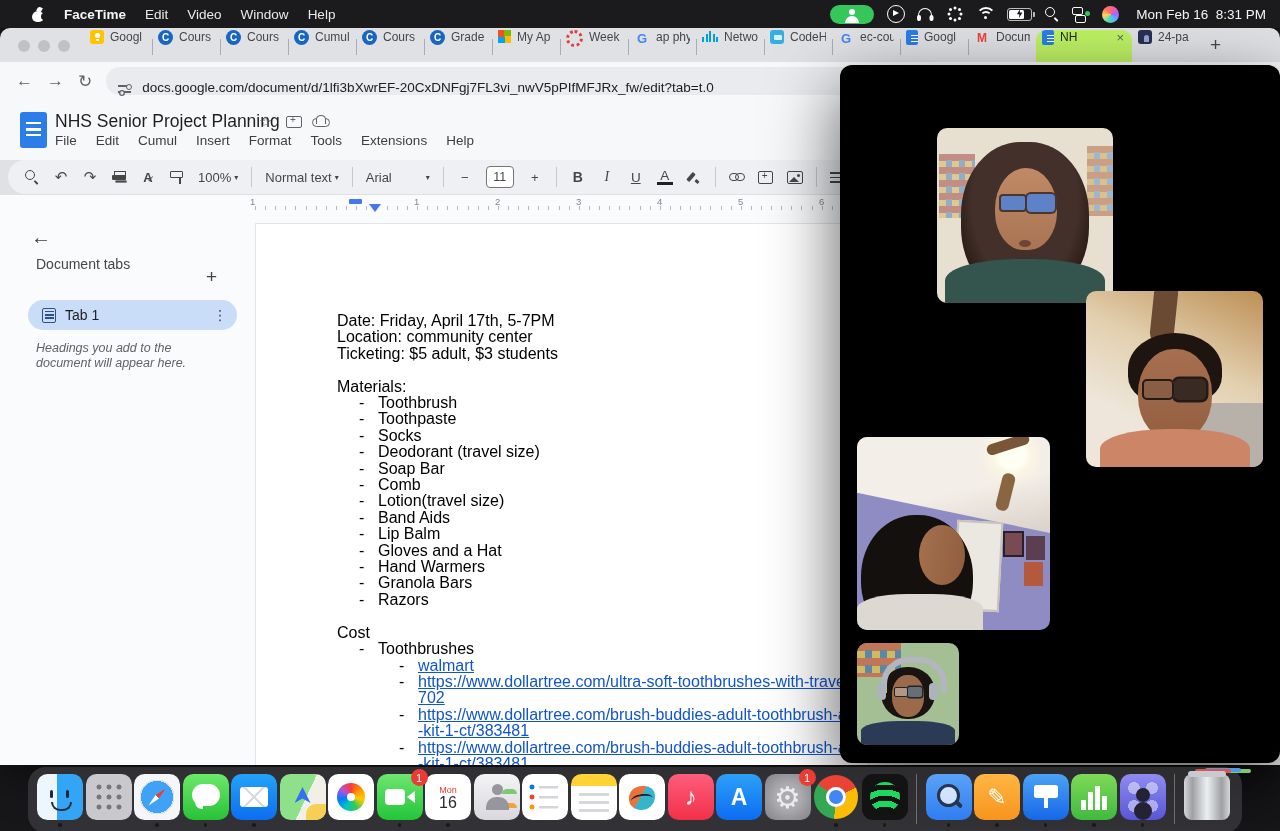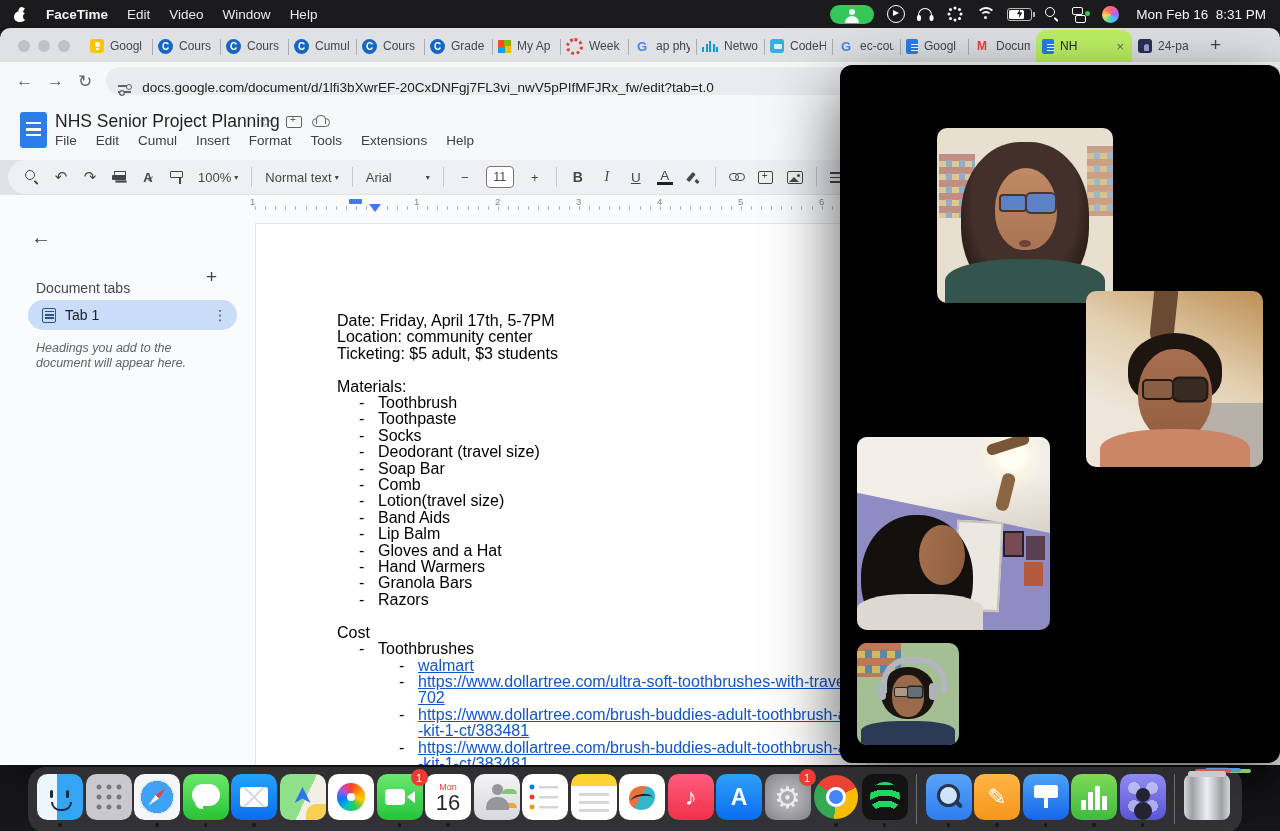--- a/index.html
+++ b/index.html
@@ -1,19 +1,19 @@
 <!DOCTYPE html>
 <html><head>
 <meta charset="utf-8">
 <style>
   html,body{margin:0;padding:0}
   body{width:1280px;height:831px;overflow:hidden;background:#17171a;font-family:"Liberation Sans",sans-serif;position:relative}
   
   .menubar{position:absolute;left:0;top:0;width:1280px;height:28px;background:#1b1b1d;display:flex;align-items:center;justify-content:space-between;z-index:40;color:#f4f4f5;font-size:13.5px}
-  .mb-left{display:flex;align-items:center;gap:19px;padding-left:14px}
+  .mb-left{display:flex;align-items:center;gap:19px;padding-left:32px}
   .mb-app{font-weight:bold}
   .mb-item{opacity:.95}
   .mb-right{display:flex;align-items:center;gap:13px;padding-right:14px}
   .apple{width:13px;height:15px;position:relative;display:inline-block}
   .apple::before{content:"";position:absolute;bottom:0;left:0;width:12px;height:11px;background:#fff;border-radius:6px 6px 5px 5px}
   .apple::after{content:"";position:absolute;right:-3px;bottom:2px;width:7px;height:7px;background:#1b1b1d;border-radius:50%}
   .apple i{position:absolute;top:0;left:5px;width:5px;height:5px;background:#fff;border-radius:50% 0;transform:rotate(25deg)}
   .ft-pill{width:44px;height:19px;border-radius:10px;background:#35c759;position:relative}
   .ft-pill::before{content:"";position:absolute;left:19px;top:4px;width:6px;height:6px;background:#fff;border-radius:50%}
   .ft-pill::after{content:"";position:absolute;left:15px;top:11px;width:14px;height:7px;background:#fff;border-radius:7px 7px 0 0}
@@ -41,21 +41,21 @@
   .widgeti::after{content:"";position:absolute;left:3px;top:8px;width:9px;height:6px;border:1.5px solid #fff;border-radius:2px}
   .widgeti i{position:absolute;right:-1px;top:4px;width:5px;height:5px;background:#35c759;border-radius:50%}
   .siri{width:17px;height:17px;border-radius:50%;background:conic-gradient(from 20deg,#ff5f8f,#b05fff,#4fb7ff,#4fe0a8,#ffd45f,#ff7a5f,#ff5f8f)}
   .mb-clock{margin-left:4px;white-space:pre}
   
   .chrome{position:absolute;left:0;top:28px;width:1280px;height:737px;background:#dfe1e5;border-radius:10px 10px 0 0;overflow:hidden;z-index:1;box-shadow:0 10px 40px rgba(0,0,0,.5)}
   .tabstrip{position:absolute;left:0;top:0;width:100%;height:34px;display:flex;align-items:flex-end}
   .lights{display:flex;gap:8px;align-items:center;padding:0 14px 10px 18px}
   .light{width:12px;height:12px;border-radius:50%;background:#c0c1c4}
   .tabs{display:flex;align-items:flex-end;height:34px;flex:0 1 auto;min-width:0}
-  .tab{position:relative;display:flex;align-items:center;gap:6px;width:68px;min-width:0;height:32px;padding:0 6px;box-sizing:border-box;font-size:12px;color:#45474b;overflow:hidden;flex-shrink:1}
+  .tab{position:relative;display:flex;gap:6px;width:68px;min-width:0;height:32px;padding:0 6px;box-sizing:border-box;font-size:12px;color:#45474b;overflow:hidden;flex-shrink:1}
   .tab::before{content:"";display:none;position:absolute;left:0;top:9px;width:1px;height:16px;background:#a9acb2}
   .tab + .tab::before{display:block}
   .tab.active::before,.tab.active + .tab::before{display:none}
   .tab.active{background:#bef264;border-radius:10px 10px 0 0;width:96px;flex-shrink:0;color:#1f2124}
   .tab-label{white-space:nowrap;overflow:hidden;flex:1 1 auto;min-width:0}
   .tab-close{font-size:13px;color:#5f6368;flex:0 0 auto;padding-right:2px}
   .tab-close:empty{display:none}
   .fav{width:16px;height:16px;flex:0 0 auto;display:flex;align-items:center;justify-content:center;position:relative}
   .fav i{font-style:normal}
   .fav-keep{background:#ffc400;border-radius:3px;width:14px;height:14px}
@@ -139,21 +139,21 @@
   .ruler-num:nth-of-type(3){left:495px}
   .ruler-num:nth-of-type(4){left:576px}
   .ruler-num:nth-of-type(5){left:657px}
   .ruler-num:nth-of-type(6){left:738px}
   .ruler-num:nth-of-type(7){left:819px}
   .ind-rect{position:absolute;left:349px;top:4px;width:13px;height:5px;background:#4477f2;border-radius:1px}
   .ind-tri{position:absolute;left:369px;top:9px;width:0;height:0;border-left:6px solid transparent;border-right:6px solid transparent;border-top:8px solid #4477f2}
   
   .content{position:absolute;left:0;top:185px;width:100%;bottom:0;background:#f9fbfd}
   .back-arrow{position:absolute;left:31px;top:13px;font-size:20px;color:#3c4043}
-  .sb-header{position:absolute;left:36px;top:67px;font-size:14px;color:#444746}
+  .sb-header{position:absolute;left:36px;top:43px;font-size:14px;color:#444746}
   .sb-plus{position:absolute;left:206px;top:53px;font-size:19px;color:#444746}
   .sb-pill{position:absolute;left:28px;top:87px;width:209px;height:30px;background:#c9dcf8;border-radius:15px;display:flex;align-items:center;gap:9px;padding-left:14px;box-sizing:border-box;font-size:14px;color:#1f1f1f}
   .sb-tabic{width:12px;height:13px;border:1.6px solid #30508c;border-radius:2px;position:relative}
   .sb-tabic::before{content:"";position:absolute;left:1.5px;top:2px;width:9px;height:9px;background:repeating-linear-gradient(#30508c 0 1.4px,transparent 1.4px 3.2px)}
   .sb-kebab{position:absolute;right:10px;font-size:14px;color:#444746}
   .sb-hint{position:absolute;left:36px;top:128px;width:180px;font-style:italic;font-size:12.5px;line-height:15px;color:#5f6368}
   
   .page{position:absolute;left:255px;top:10px;width:612px;bottom:-10px;background:#fff;border:1px solid #e3e5e8}
   .doc-lines{padding-top:89px;font-size:16px;line-height:16.4px;color:#000}
   .doc-line{position:relative;white-space:nowrap;min-height:16.4px}
@@ -209,21 +209,21 @@
   .dock-ic{width:46px;height:46px;border-radius:10.5px;position:relative;display:flex;align-items:center;justify-content:center}
   .dock-ic .glyph{font-size:24px;color:#fff;z-index:2}
   .dock-ic .glyph:empty{display:none}
   .badge{position:absolute;top:-5px;right:-5px;min-width:17px;height:17px;border-radius:9px;background:#ec3b32;color:#fff;font-size:11px;display:flex;align-items:center;justify-content:center;z-index:4}
   .badge:empty{display:none}
   .dot{width:3.5px;height:3.5px;border-radius:50%;background:rgba(20,20,20,.85);margin-top:3px}
   .dot.dot-off{visibility:hidden}
   .cal-top,.cal-num{display:block;text-align:center;line-height:1}
   .cal-top:empty,.cal-num:empty{display:none}
   .cal-top{color:#ec3b32;font-size:9px;margin-top:2px}
-  .cal-num{color:#2b2b2e;font-size:22px;font-weight:300}
+  .cal-num{color:#2b2b2e;font-size:16px;font-weight:300}
   .dock-finder{background:linear-gradient(90deg,#eef6fd 0 44%,#34a5f5 44%)}
   .dock-finder::before{content:"";position:absolute;left:13px;top:16px;width:3px;height:8px;background:#1d2b3a;border-radius:2px;box-shadow:16px 0 0 #1d2b3a}
   .dock-finder::after{content:"";position:absolute;left:14px;top:28px;width:17px;height:7px;border:2px solid #1d2b3a;border-top:none;border-radius:0 0 10px 10px}
   .dock-launchpad{background:#c9c9cd}
   .dock-launchpad::before{content:"";position:absolute;inset:8px;background:radial-gradient(circle 2.6px,#77777c 95%,transparent) 0 0/10px 10px}
   .dock-safari{background:radial-gradient(circle at 50% 50%,#fff 0 2px,#3fa2f7 2px 16px,#dfe2e6 16px 17.5px,#f5f6f8 17.5px)}
   .dock-safari::before{content:"";position:absolute;left:50%;top:50%;width:5px;height:24px;background:linear-gradient(#e8402f 0 50%,#fff 0);transform:translate(-50%,-50%) rotate(45deg);clip-path:polygon(50% 0,100% 50%,50% 100%,0 50%)}
   .dock-messages{background:linear-gradient(#6ce96a,#27c237)}
   .dock-messages::before{content:"";position:absolute;left:9px;top:10px;width:28px;height:22px;background:#fff;border-radius:11px}
   .dock-messages::after{content:"";position:absolute;left:12px;top:28px;width:8px;height:7px;background:#fff;border-radius:0 0 0 8px}

